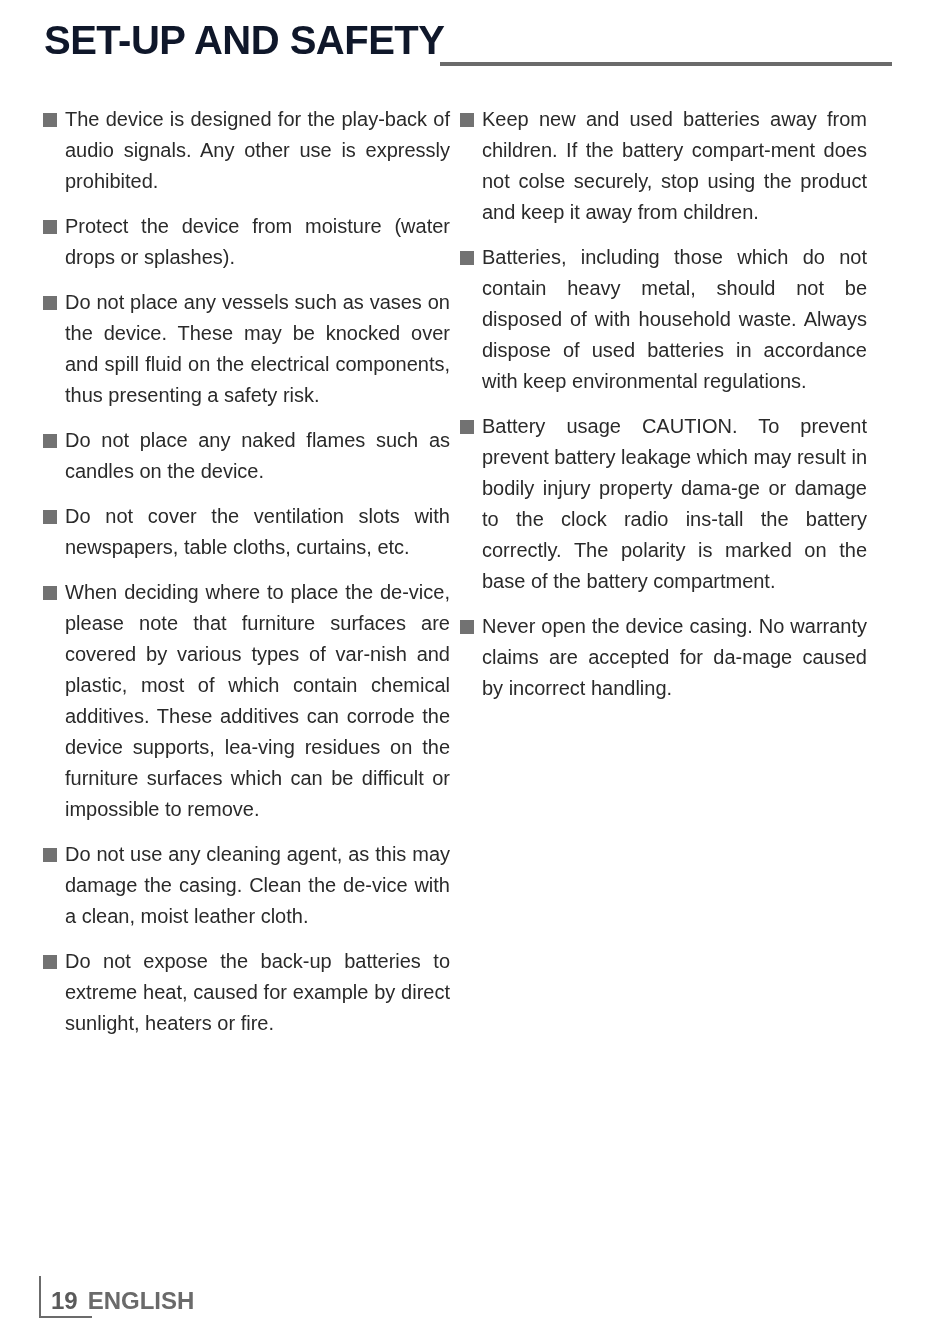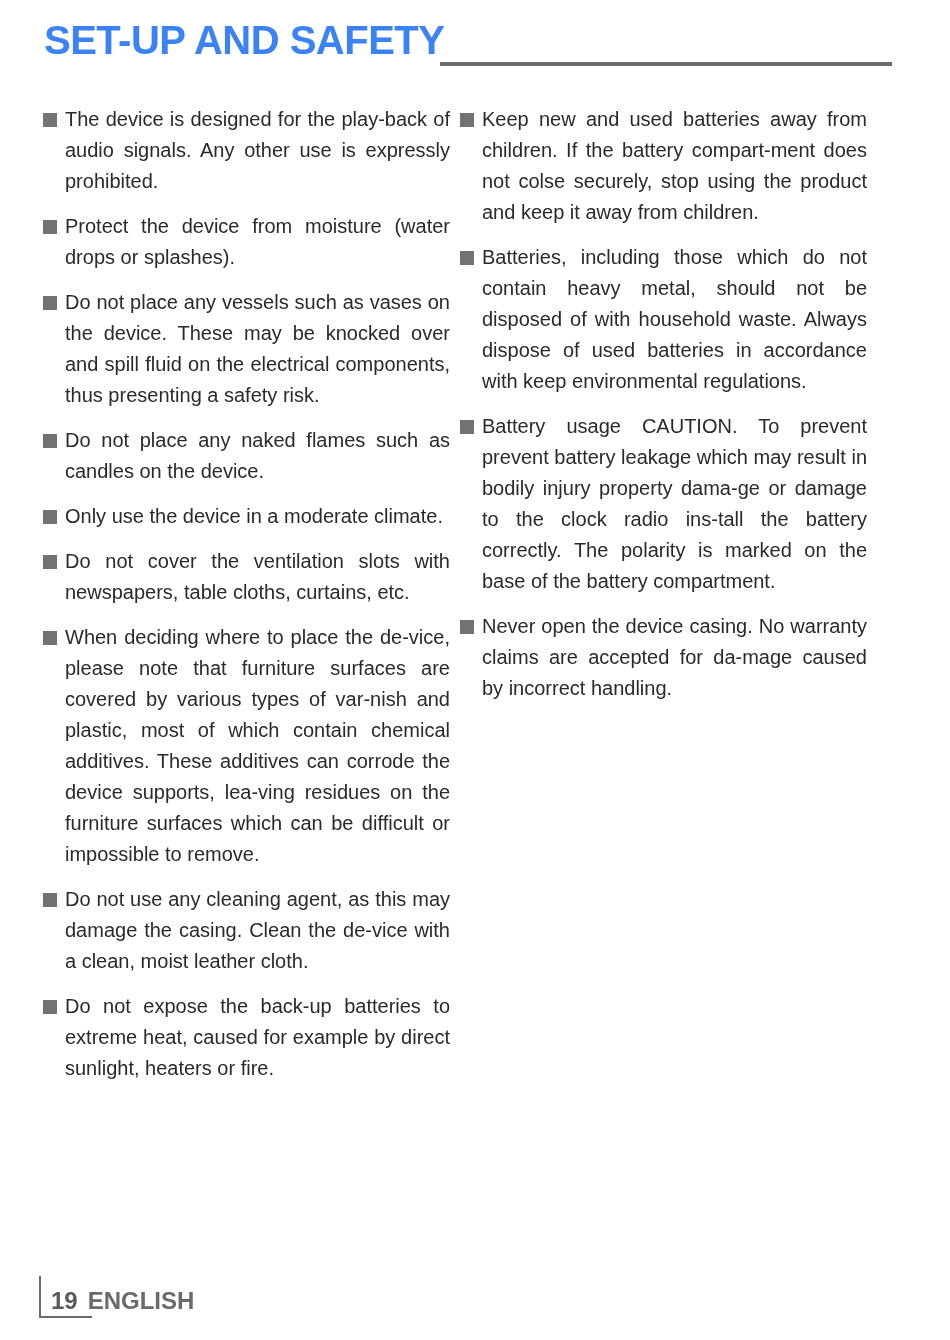--- a/index.html
+++ b/index.html
@@ -1,20 +1,20 @@
 <!DOCTYPE html>
 <html><head>
 <meta charset="utf-8">
 <style>
   html, body { margin: 0; padding: 0; background: #ffffff; }
   body { width: 950px; height: 1340px; position: relative; overflow: hidden;
          font-family: "Liberation Sans", "DejaVu Sans", sans-serif; color: #2a2a2a; }
   .header { position: absolute; left: 44px; top: 14px; width: 848px; height: 56px; }
   .title { position: absolute; left: 0; top: 0; font-size: 40px; font-weight: 700;
-           color: #3b82f6; letter-spacing: -0.5px; line-height: 52px; white-space: nowrap; }
+           color: #0f172a; letter-spacing: -0.5px; line-height: 52px; white-space: nowrap; }
   .title-rule { position: absolute; left: 396px; top: 48px; width: 452px; height: 4px; background: #6b6b6b; }
   .col { position: absolute; top: 104px; width: 410px; }
   .col.left { left: 40px; }
   .col.right { left: 457px; }
   .item { position: relative; padding-left: 25px; margin-bottom: 14px;
           font-size: 20px; line-height: 31px; text-align: justify; hyphens: manual; }
   .bullet { position: absolute; left: 3px; top: 9px; width: 14px; height: 14px; background: #727272; }
   .footer { position: absolute; left: 39px; top: 1276px; }
   .footer-vline { position: absolute; left: 0; top: 0; width: 2px; height: 42px; background: #6b6b6b; }
   .footer-hline { position: absolute; left: 0; top: 40px; width: 53px; height: 2px; background: #6b6b6b; }
@@ -28,21 +28,20 @@
 <div class="header">
   <div class="title">SET-UP AND SAFETY</div>
   <div class="title-rule"></div>
 </div>
 
 <div class="col left">
   <div class="item"><span class="bullet"></span><span>The device is designed for the play-back of audio signals. Any other use is expressly prohibited.</span></div>
   <div class="item"><span class="bullet"></span><span>Protect the device from moisture (water drops or splashes).</span></div>
   <div class="item"><span class="bullet"></span><span>Do not place any vessels such as vases on the device. These may be knocked over and spill fluid on the electrical components, thus presenting a safety risk.</span></div>
   <div class="item"><span class="bullet"></span><span>Do not place any naked flames such as candles on the device.</span></div>
-  <div class="item"><span class="bullet"></span><span>Only use the device in a moderate climate.</span></div>
   <div class="item"><span class="bullet"></span><span>Do not cover the ventilation slots with newspapers, table cloths, curtains, etc.</span></div>
   <div class="item"><span class="bullet"></span><span>When deciding where to place the de-vice, please note that furniture surfaces are covered by various types of var-nish and plastic, most of which contain chemical additives. These additives can corrode the device supports, lea-ving residues on the furniture surfaces which can be difficult or impossible to remove.</span></div>
   <div class="item"><span class="bullet"></span><span>Do not use any cleaning agent, as this may damage the casing. Clean the de-vice with a clean, moist leather cloth.</span></div>
   <div class="item"><span class="bullet"></span><span>Do not expose the back-up batteries to extreme heat, caused for example by direct sunlight, heaters or fire.</span></div>
 </div>
 
 <div class="col right">
   <div class="item"><span class="bullet"></span><span>Keep new and used batteries away from children. If the battery compart-ment does not colse securely, stop using the product and keep it away from children.</span></div>
   <div class="item"><span class="bullet"></span></div>
   <div class="item"><span class="bullet"></span><span>Batteries, including those which do not contain heavy metal, should not be disposed of with household waste. Always dispose of used batteries in accordance with keep environmental regulations.</span></div>

